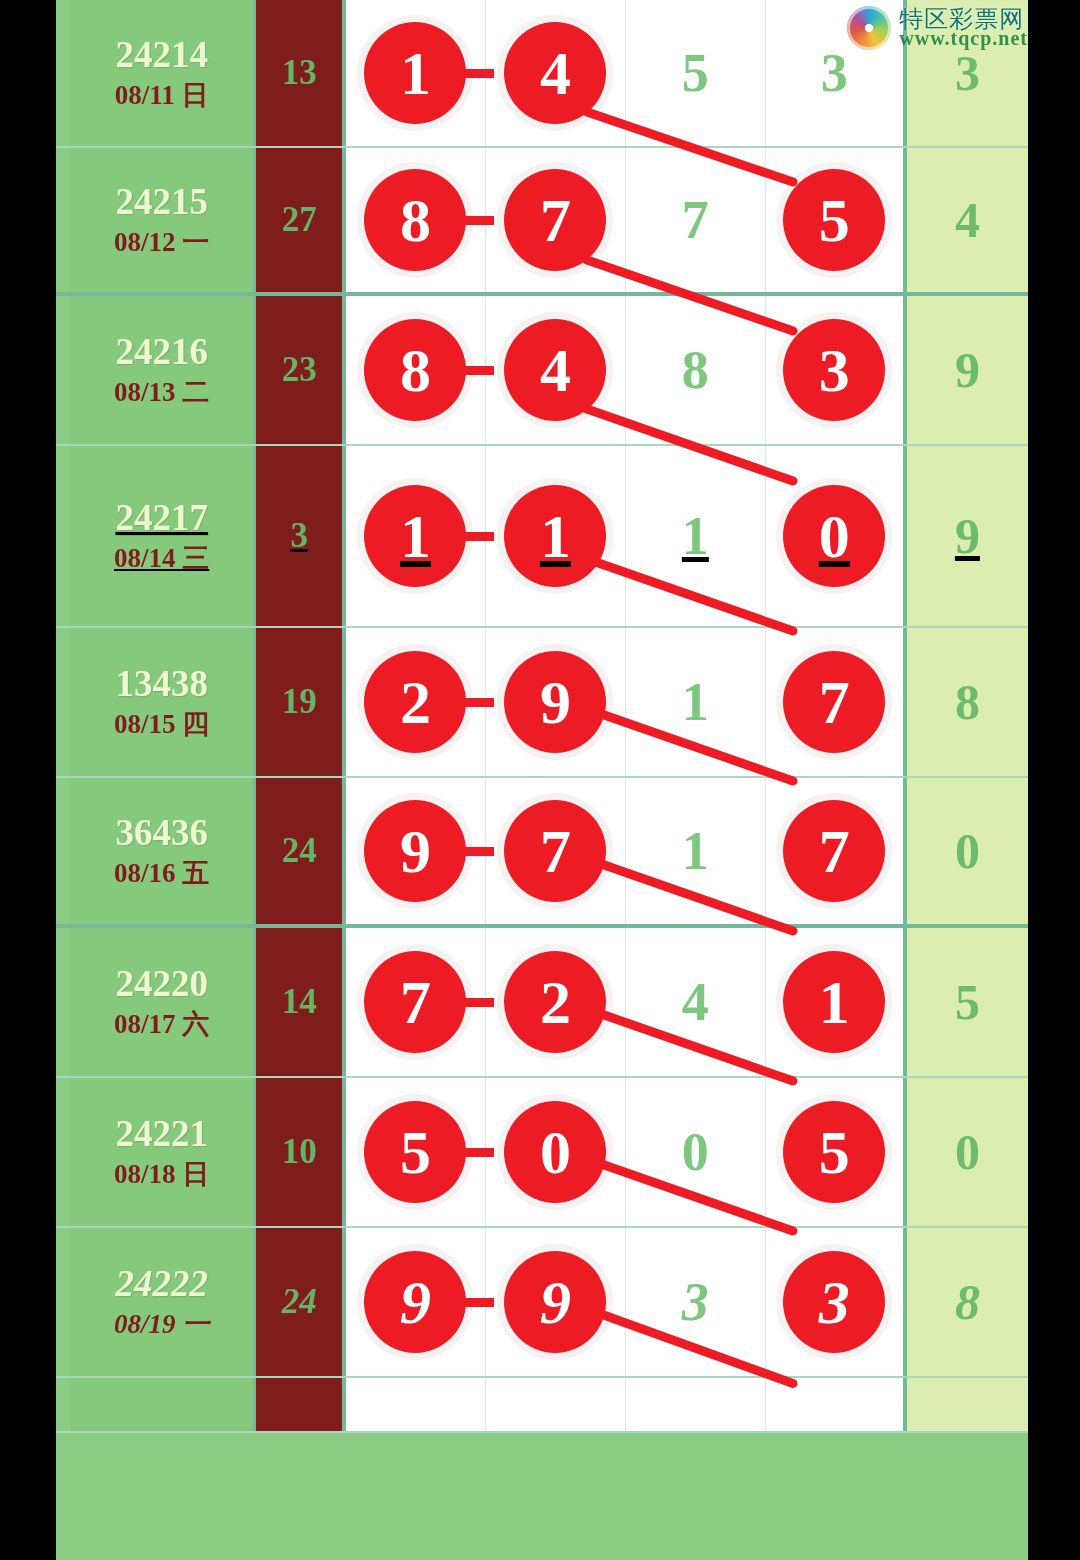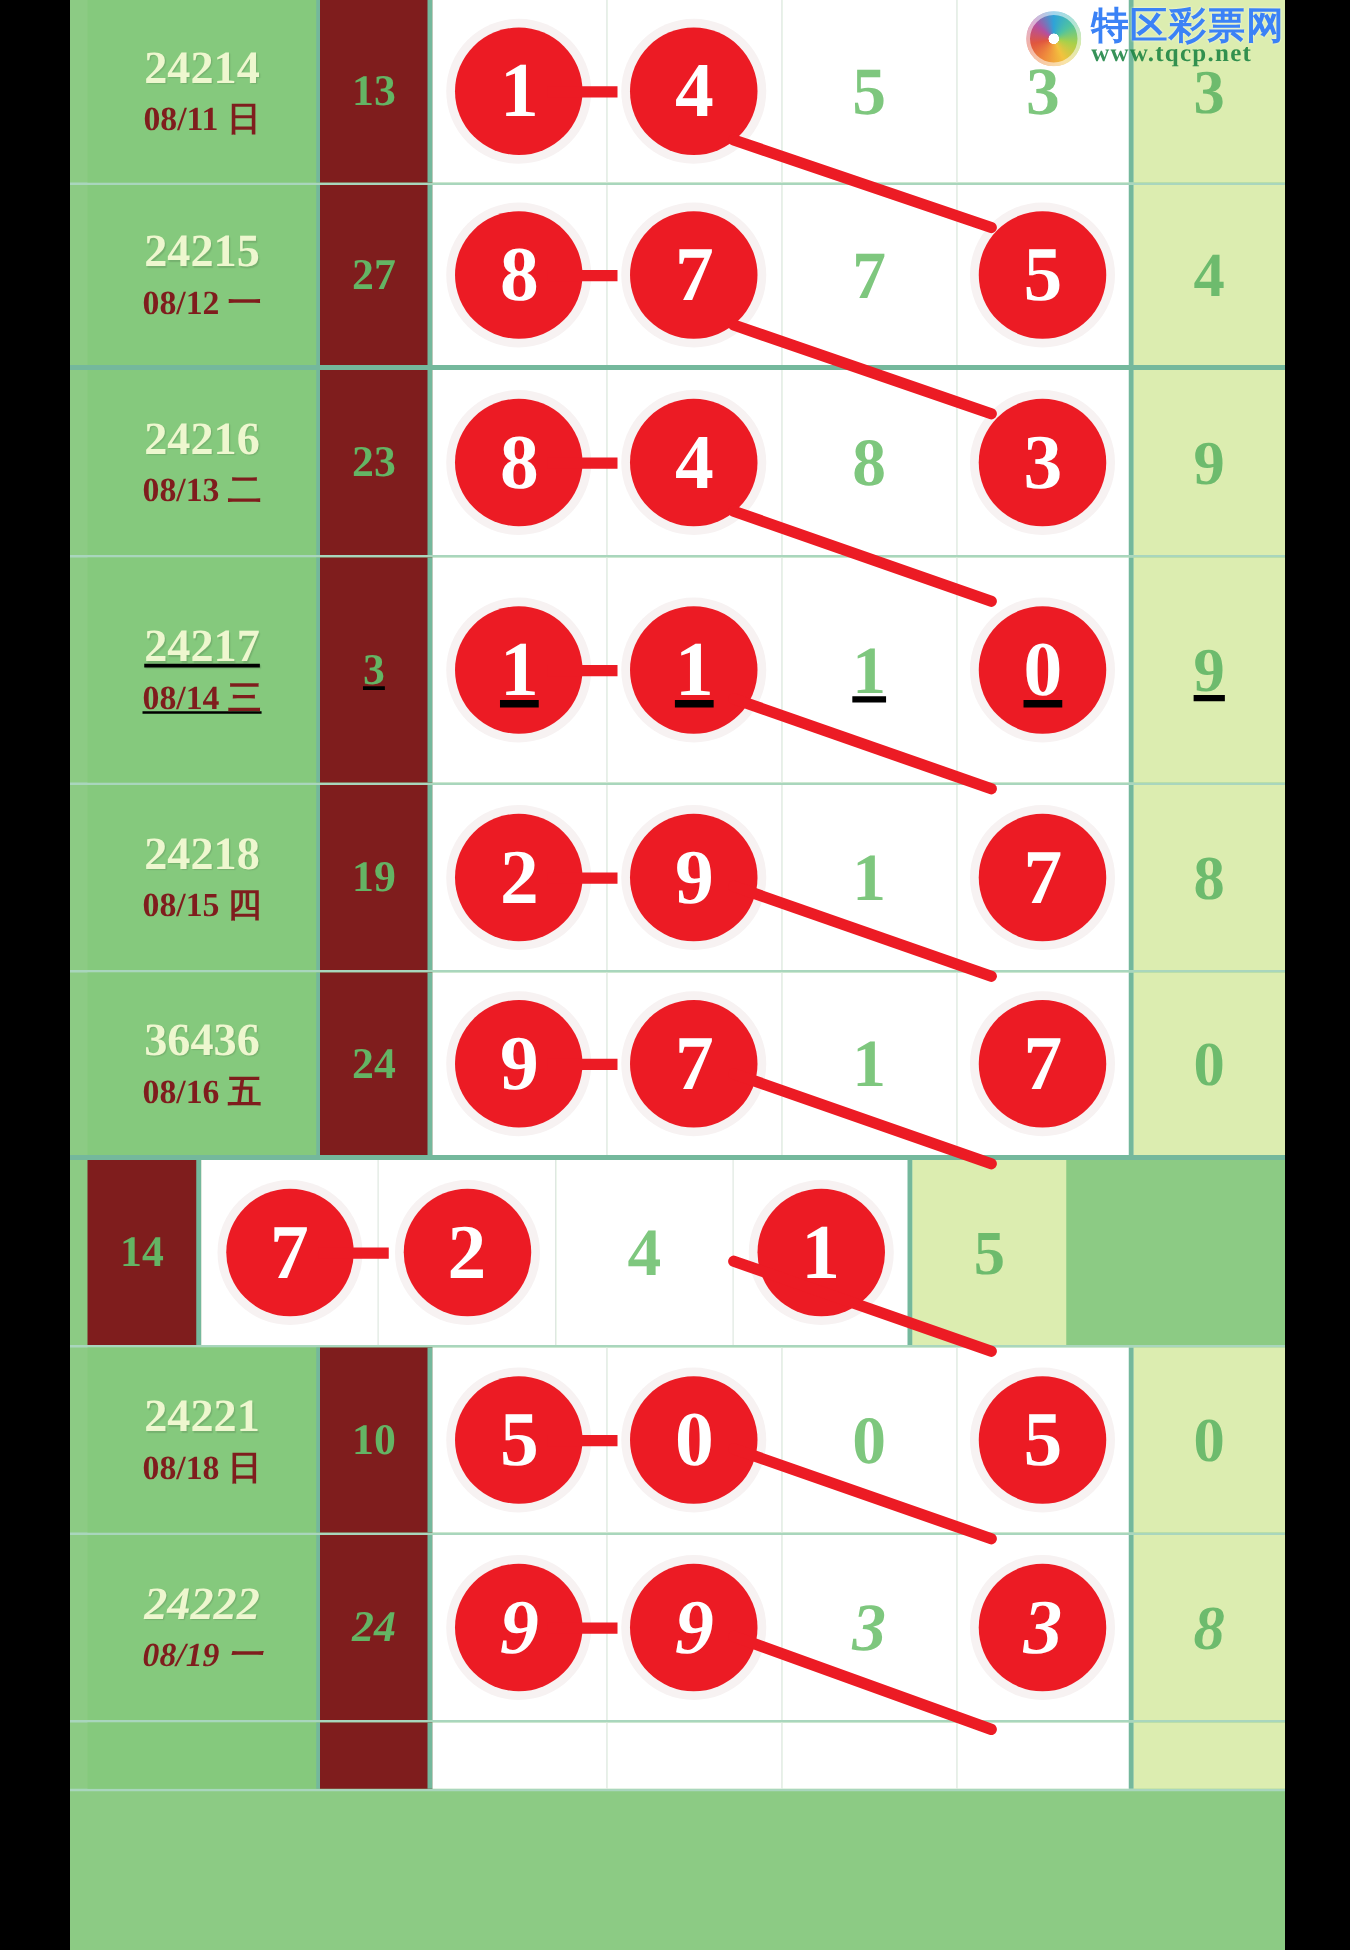--- a/index.html
+++ b/index.html
@@ -79,21 +79,21 @@
 
   
   #wm{position:absolute;right:52px;top:6px;display:flex;align-items:center;z-index:20;}
   #wm .logo{width:44px;height:44px;border-radius:50%;
     background:
       radial-gradient(circle at 50% 50%, #ffffff 0 13%, rgba(255,255,255,0) 14%),
       conic-gradient(#2ea3d8,#4fc3a1,#a8d14a,#f2c23e,#ef8b3c,#e0563f,#b44fa0,#2ea3d8);
     box-shadow:inset 0 0 0 3px rgba(255,255,255,.55);}
   #wm .wmtext{margin-left:8px;display:flex;flex-direction:column;align-items:flex-start;}
   #wm .cn{font-family:"DejaVu Sans","Liberation Sans",sans-serif;
-          font-size:30px;font-weight:bold;color:#3b82f6;letter-spacing:1px;
+          font-size:24px;font-weight:normal;color:#0f766e;letter-spacing:1px;
           text-shadow:0 0 2px rgba(255,255,255,.8);line-height:1;}
   #wm .url{font-size:20px;font-weight:bold;color:#15803d;opacity:.85;
            margin-top:-4px;letter-spacing:1px;}
 </style>
 </head>
 <body>
 
 <div id="stage">
 
   <div id="table">
@@ -197,21 +197,21 @@
             <div class="ball">0</div>
           </div>
           <div class="cell tail c-tail">
             <div class="tail-val">9</div>
           </div>
         </div>
       </div>
       <div class="row thin" style="height: 150px;">
         <div class="cells">
           <div class="cell issue c-issue">
-            <div class="issue-no">24218</div>
+            <div class="issue-no">13438</div>
             <div class="issue-date">08/15 四</div>
           </div>
           <div class="cell sum c-sum">
             <div class="sum-val">19</div>
           </div>
           <div class="cell num c-n1">
             <div class="ball">2<div class="dash"></div></div>
           </div>
           <div class="cell num c-n2">
             <div class="ball">9</div>
@@ -248,20 +248,24 @@
           <div class="cell num c-n4 last">
             <div class="ball">7</div>
           </div>
           <div class="cell tail c-tail">
             <div class="tail-val">0</div>
           </div>
         </div>
       </div>
       <div class="row thin" style="height: 150px;">
         <div class="cells">
+          <div class="cell issue c-issue">
+            <div class="issue-no">24220</div>
+            <div class="issue-date">08/17 六</div>
+          </div>
           <div class="cell sum c-sum">
             <div class="sum-val">14</div>
           </div>
           <div class="cell num c-n1">
             <div class="ball">7<div class="dash"></div></div>
           </div>
           <div class="cell num c-n2">
             <div class="ball">2</div>
           </div>
           <div class="cell num c-n3">

